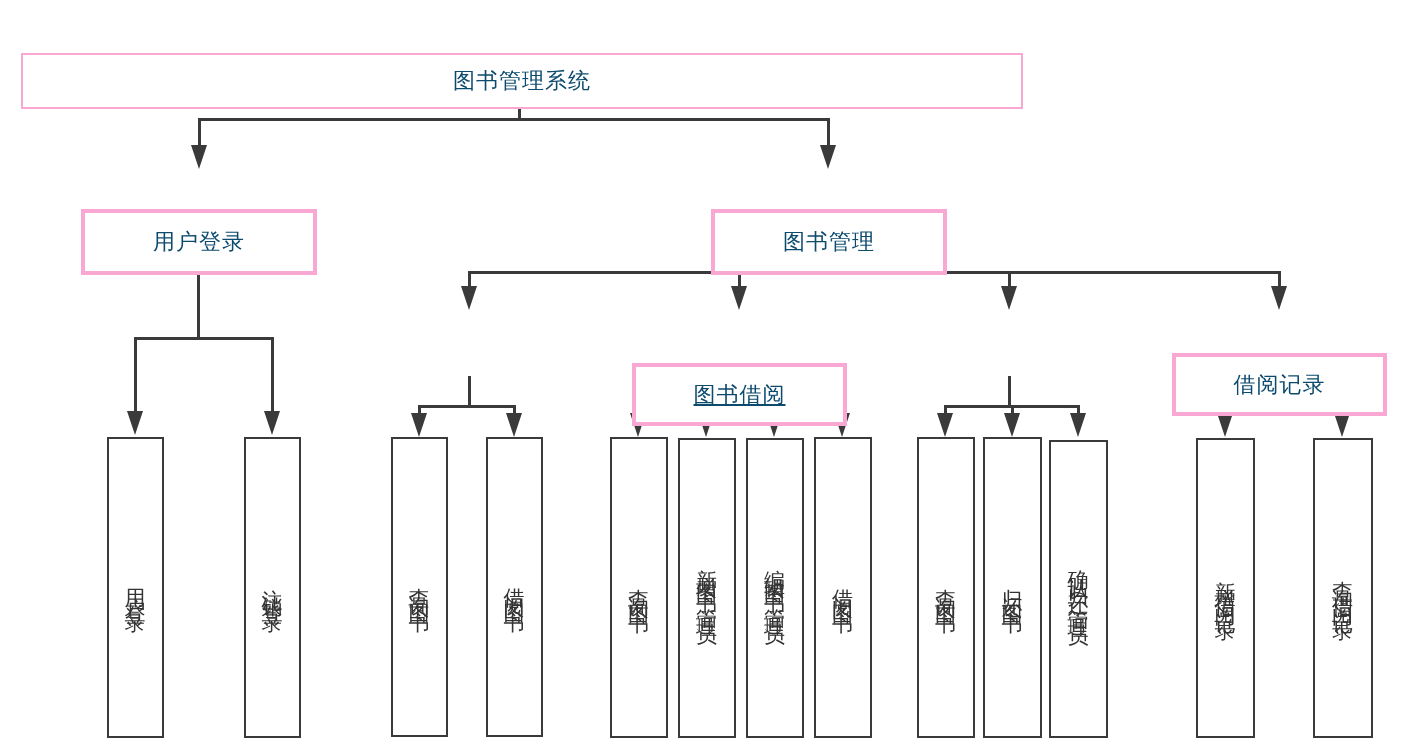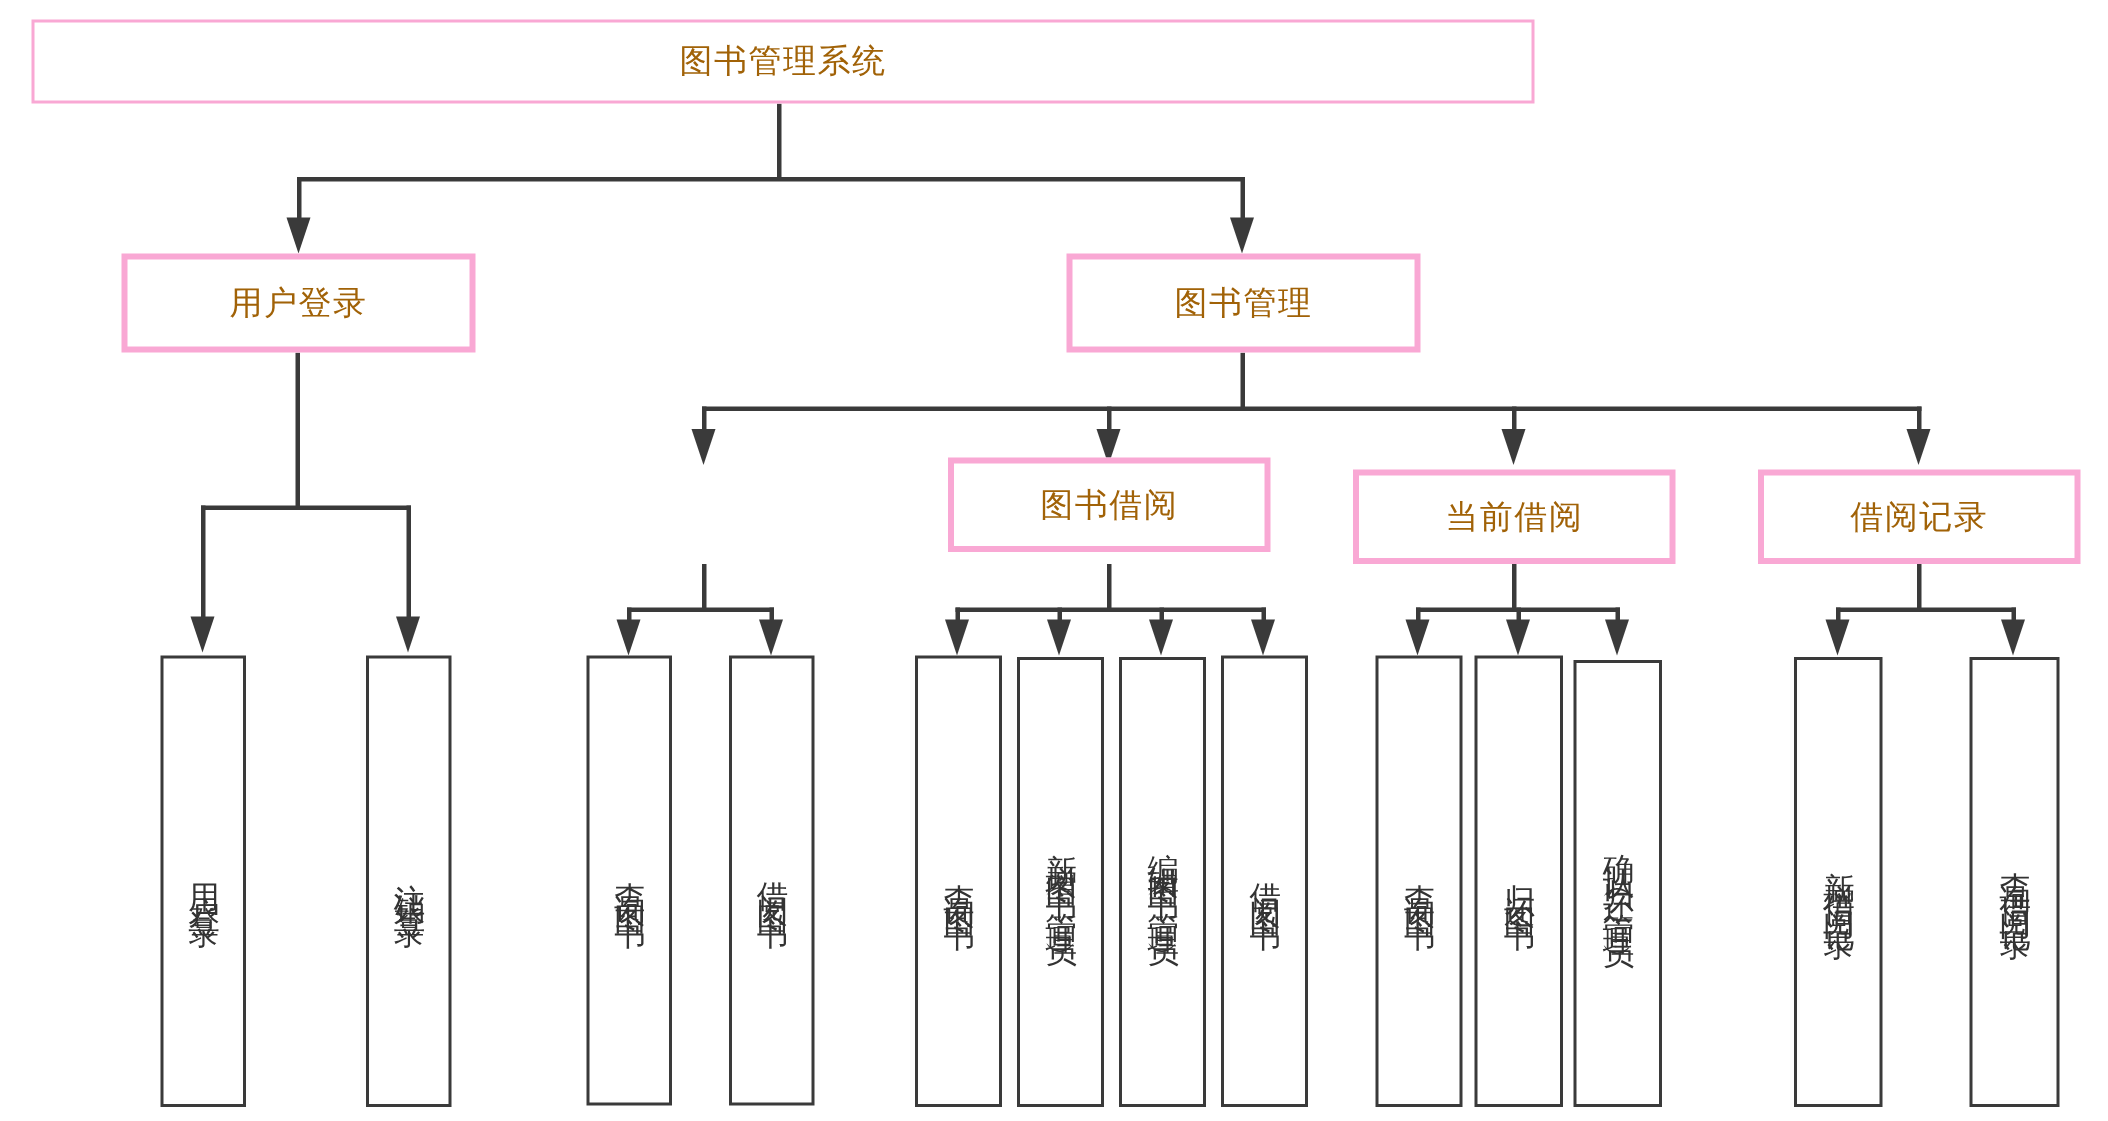--- a/index.html
+++ b/index.html
@@ -16,22 +16,23 @@
   .node {
     position: absolute;
     box-sizing: border-box;
     background: #ffffff;
     border: 4px solid #f9a8d4;
     display: flex;
     align-items: center;
     justify-content: center;
     font-size: 22px;
     letter-spacing: 1px;
-    color: #a16207;
+    color: #0c4a6e;
     z-index: 2;
+    margin-top: 40px;
   }
   .root-box { border-width: 2px; font-size: 22px; }
   .vnode {
     position: absolute;
     box-sizing: border-box;
     background: #ffffff;
     border: 2px solid #3a3a3a;
     display: flex;
     align-items: center;
     justify-content: center;
@@ -94,22 +95,21 @@
   <div class="hl" style="left:468px; top:271px; width:813px;"></div>
   <div class="vl" style="left:468px; top:271px; height:17px;"></div>
   <div class="arrow" style="left:461px; top:286px;"></div>
   <div class="vl" style="left:738px; top:271px; height:17px;"></div>
   <div class="arrow" style="left:731px; top:286px;"></div>
   <div class="vl" style="left:1008px; top:271px; height:17px;"></div>
   <div class="arrow" style="left:1001px; top:286px;"></div>
   <div class="vl" style="left:1278px; top:271px; height:17px;"></div>
   <div class="arrow" style="left:1271px; top:286px;"></div>
 
-  <div class="node" style="left:632px; top:305px; width:215px; height:63px;">图书借阅</div>
-  <div class="node" style="left:902px; top:313px; width:215px; height:63px;">当前借阅</div>
+  <div class="node" style="left:632px; top:323px; width:215px; height:63px;text-decoration:underline;">图书借阅</div>
   <div class="node" style="left:1172px; top:313px; width:215px; height:63px;">借阅记录</div>
 
   <div class="vl" style="left:468px; top:376px; height:31px;"></div>
   <div class="hl" style="left:418px; top:405px; width:98px;"></div>
   <div class="vl" style="left:418px; top:405px; height:10px;"></div>
   <div class="arrow" style="left:411px; top:413px;"></div>
   <div class="vl" style="left:513px; top:405px; height:10px;"></div>
   <div class="arrow" style="left:506px; top:413px;"></div>
 
   <div class="vl" style="left:738px; top:376px; height:31px;"></div>

